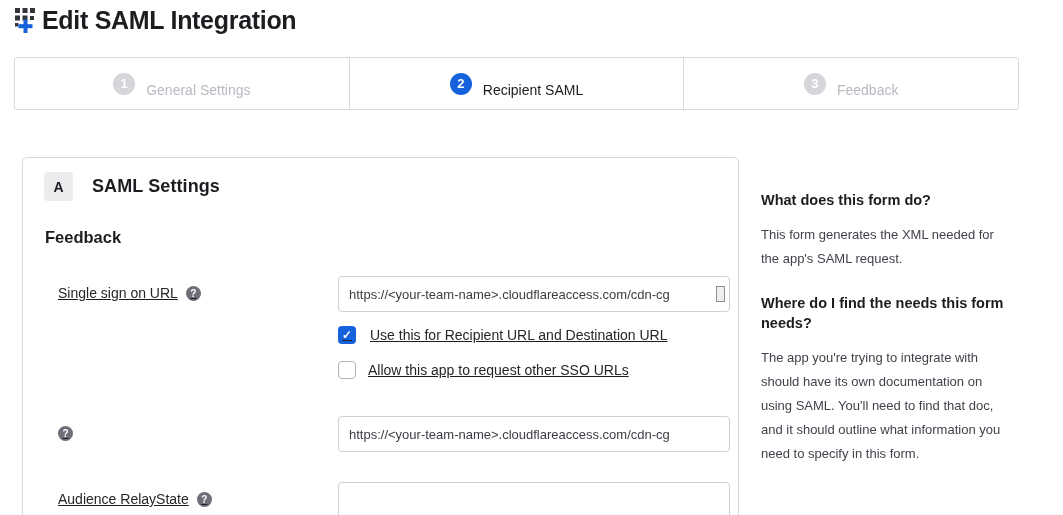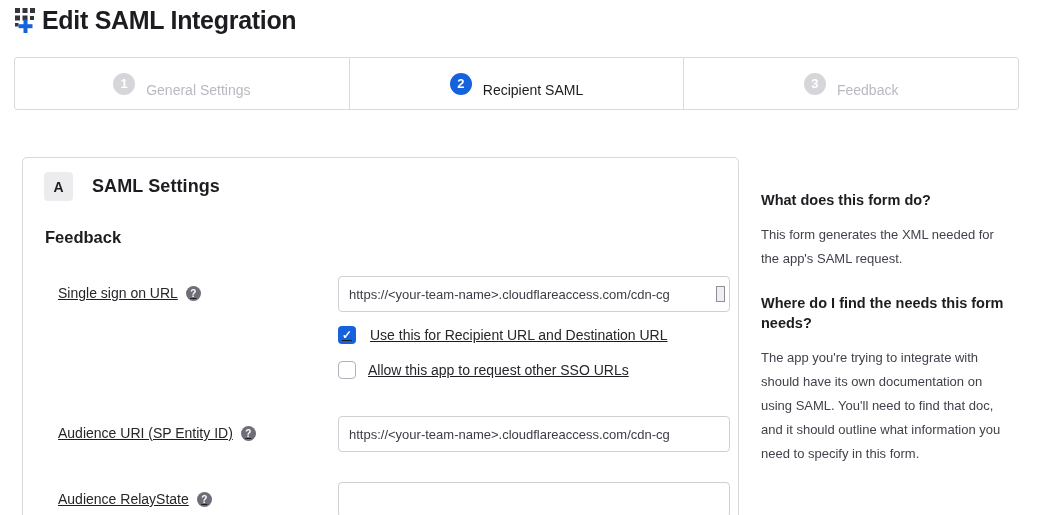--- a/index.html
+++ b/index.html
@@ -129,21 +129,20 @@
         </div>
         <div class="checkbox-row cb-2">
           <span class="checkbox unchecked"></span>
           <span class="checkbox-label">Allow this app to request other SSO URLs</span>
         </div>
       </div>
     </div>
 
     <div class="row row-aud">
       <div class="field-label-col">
-        <span class="field-label">Audience URI (SP Entity ID)</span>
         <span class="help-icon"></span>
       </div>
       <div class="control-col">
         <input class="text-input" type="text" value="https://&lt;your-team-name&gt;.cloudflareaccess.com/cdn-cg" style="">
       </div>
     </div>
 
     <div class="row row-relay">
       <div class="field-label-col">
         <span class="field-label">Audience RelayState</span>

